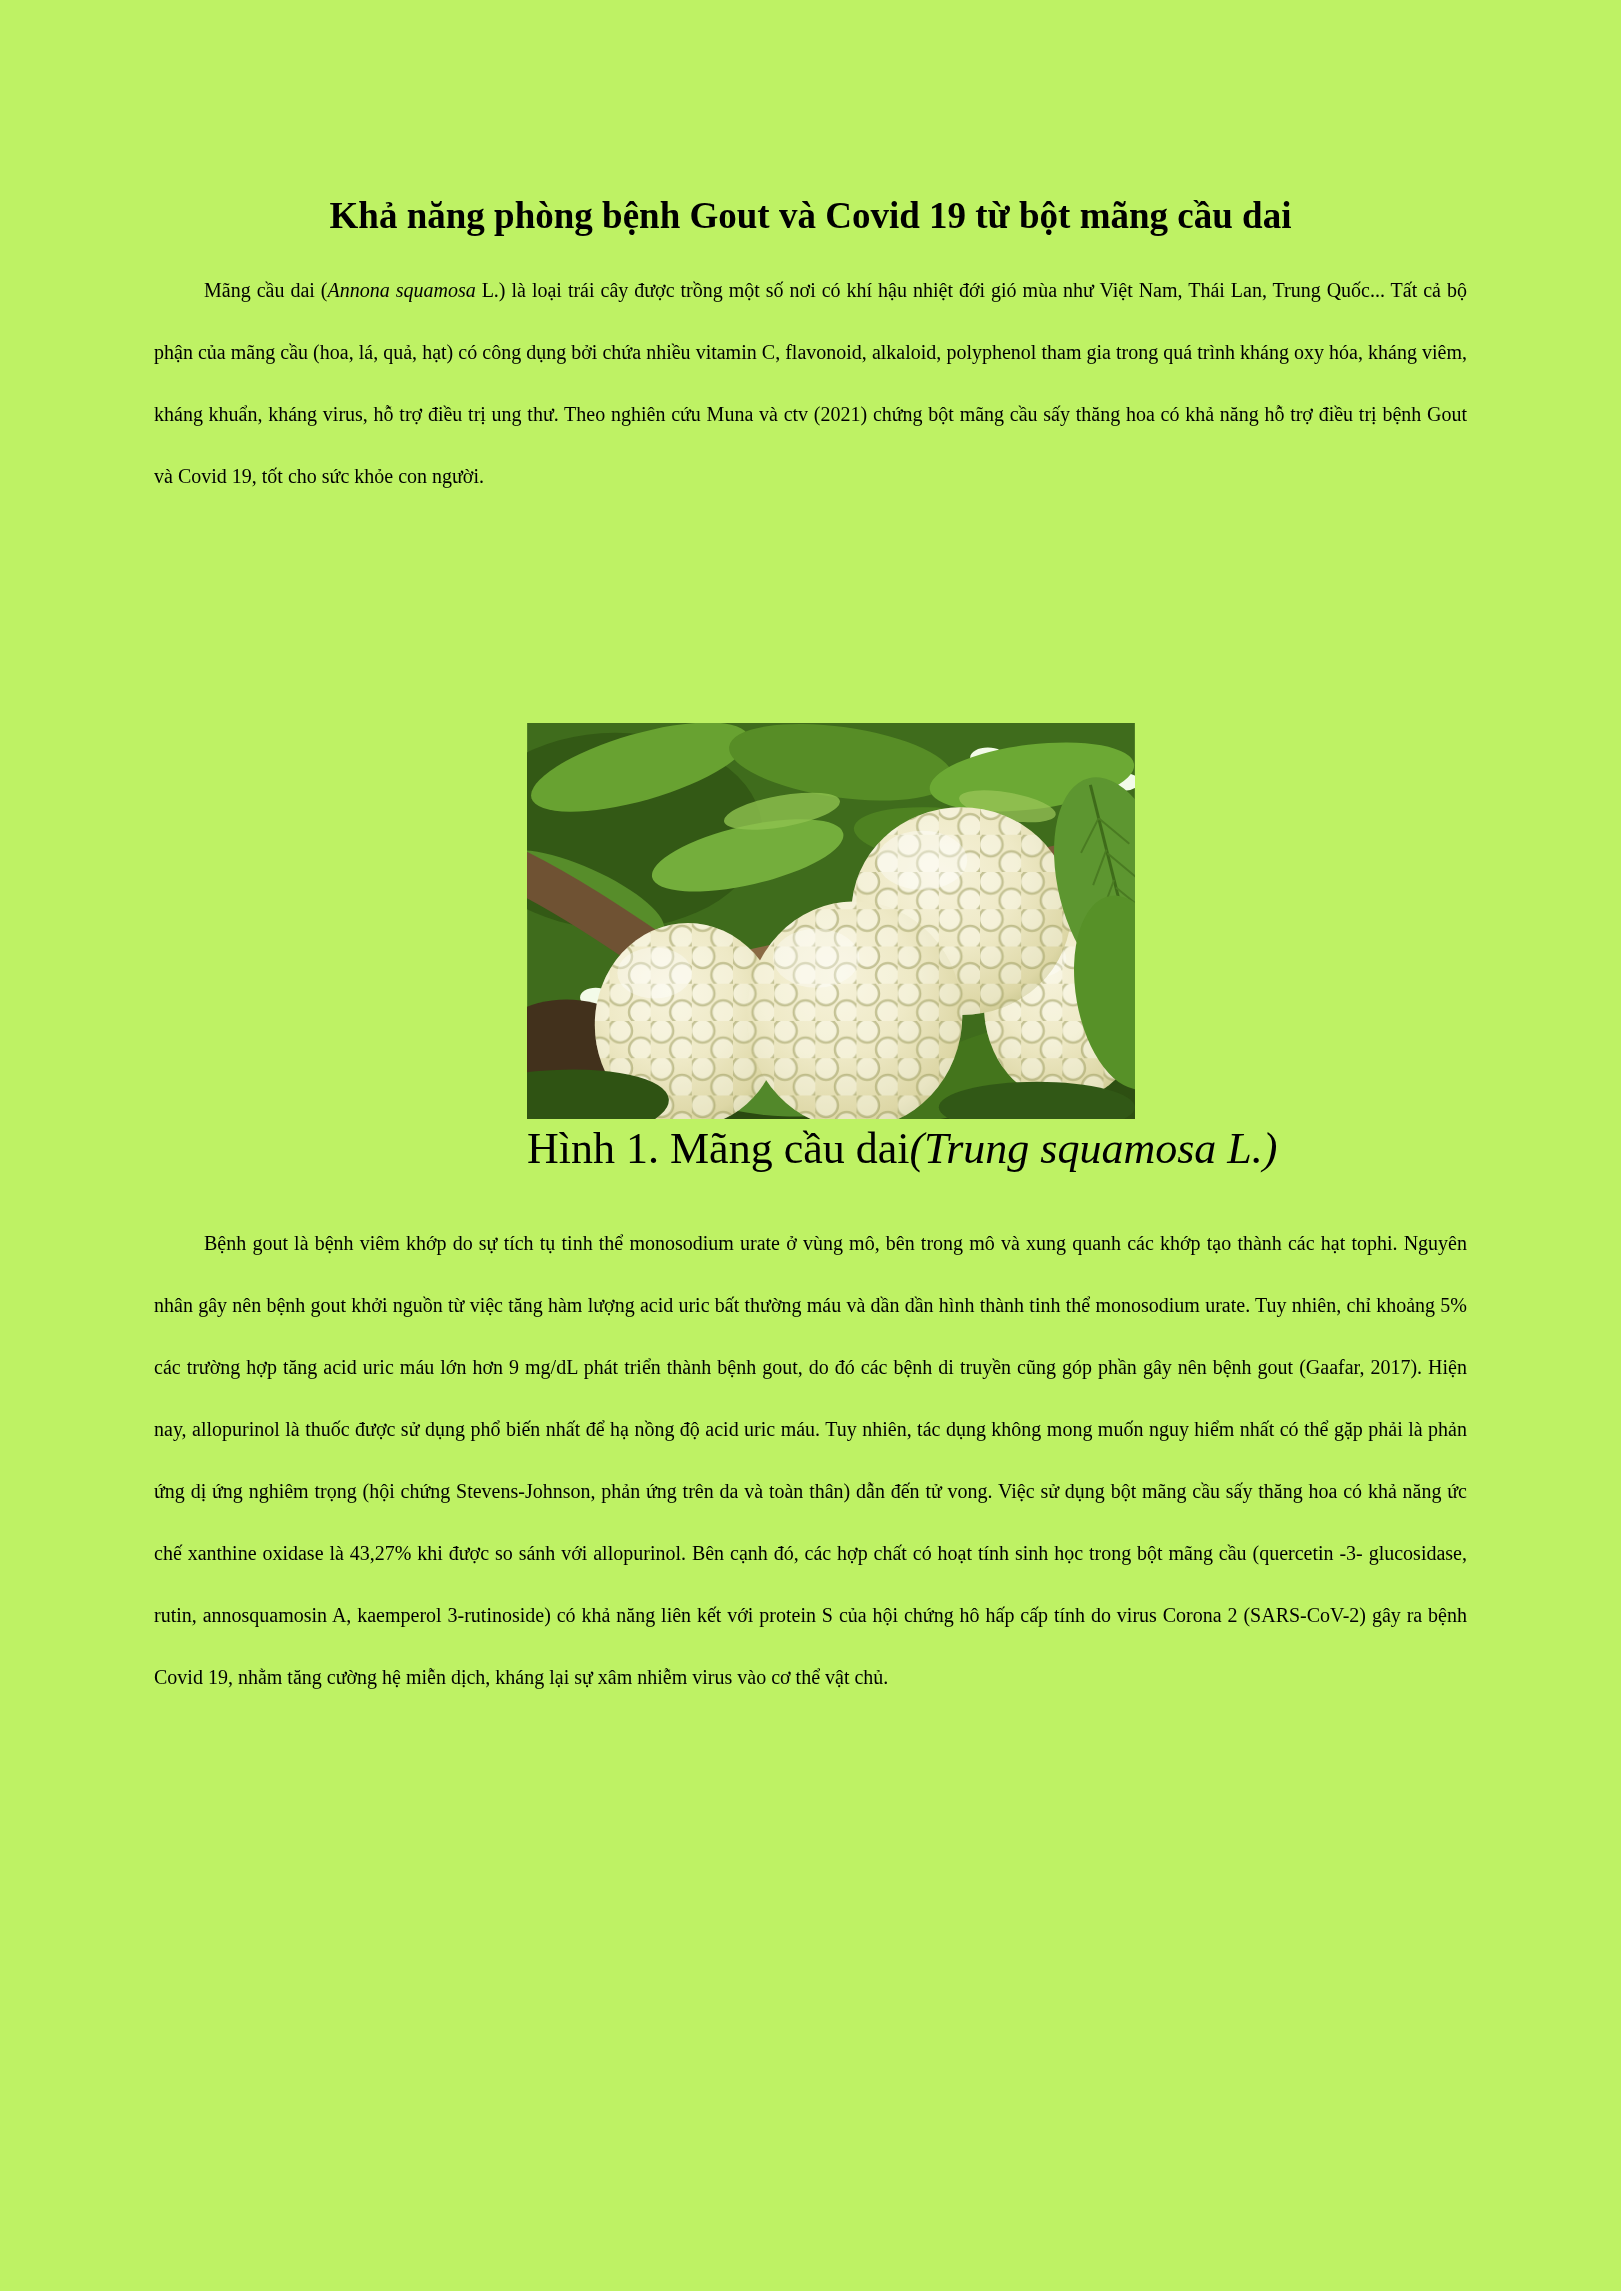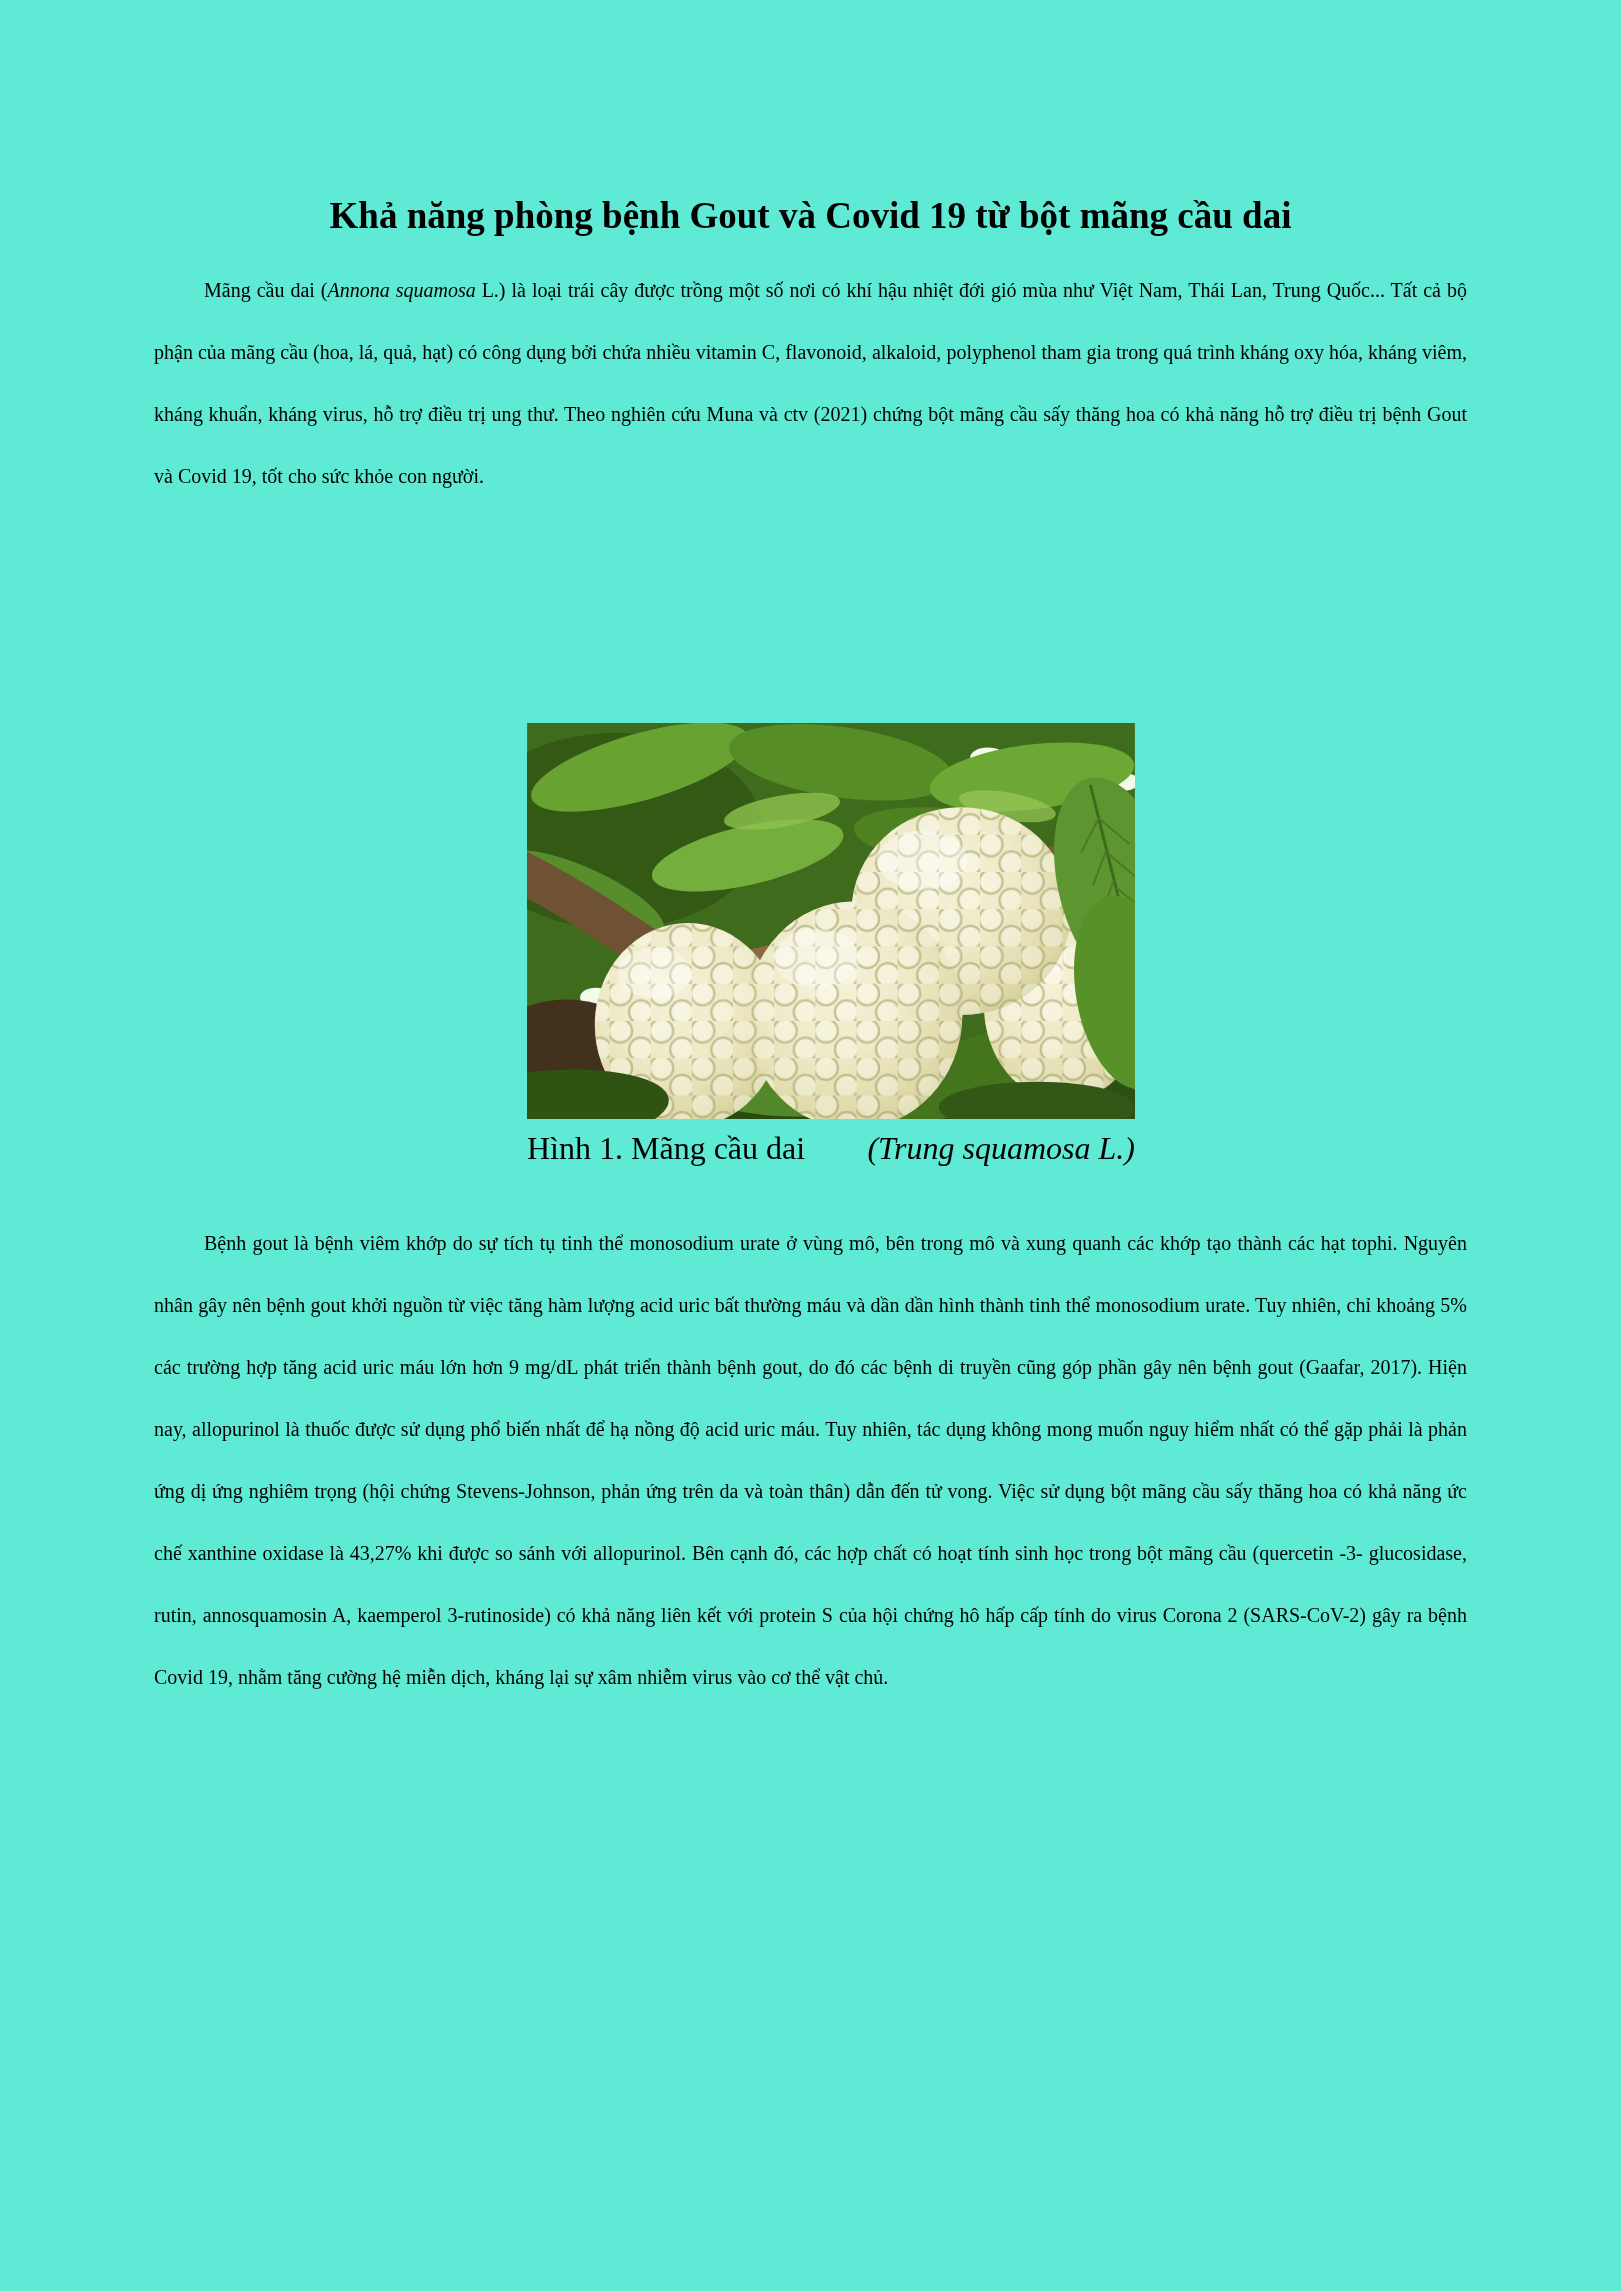--- a/index.html
+++ b/index.html
@@ -1,20 +1,20 @@
 <!DOCTYPE html>
 <html><head>
 <meta charset="utf-8">
 <style>
   html, body { margin: 0; padding: 0; background: #ffffff; }
   .page {
     position: relative;
     width: 1621px;
     height: 2292px;
-    background: #5eead4;
+    background: #bef264;
     color: #000000;
     font-family: "Liberation Serif", "DejaVu Serif", serif;
     overflow: hidden;
   }
   .doc-title {
     position: absolute;
     top: 188px;
     left: 154px;
     width: 1313px;
     margin: 0;
@@ -47,21 +47,21 @@
     width: 608px;
     height: 396px;
     display: block;
   }
   .figure-caption {
     margin-top: 2px;
     width: 608px;
     display: flex;
     justify-content: space-between;
     white-space: nowrap;
-    font-size: 32px;
+    font-size: 44px;
     line-height: 55px;
     overflow: visible;
   }
   .figure-caption i { font-style: italic; }
 </style>
 </head>
 <body>
 
 <div class="page">
 

